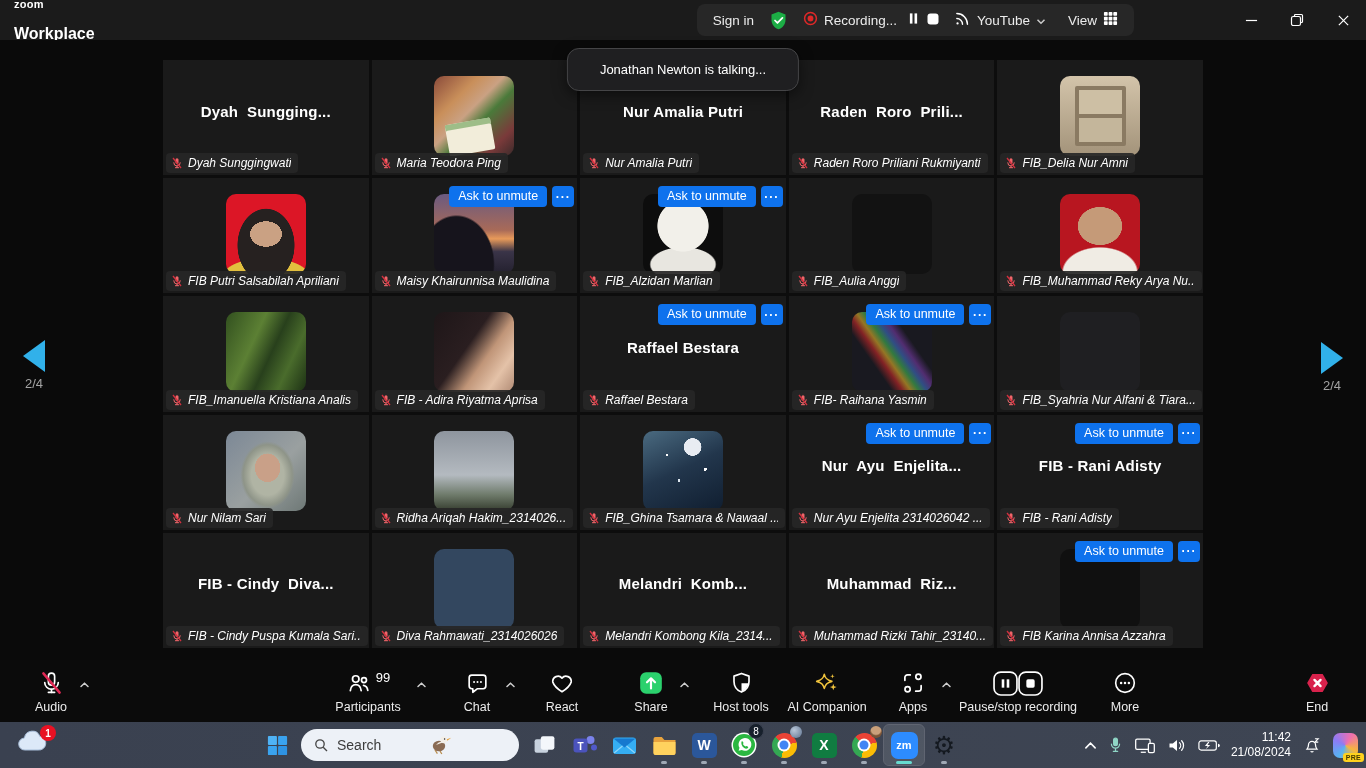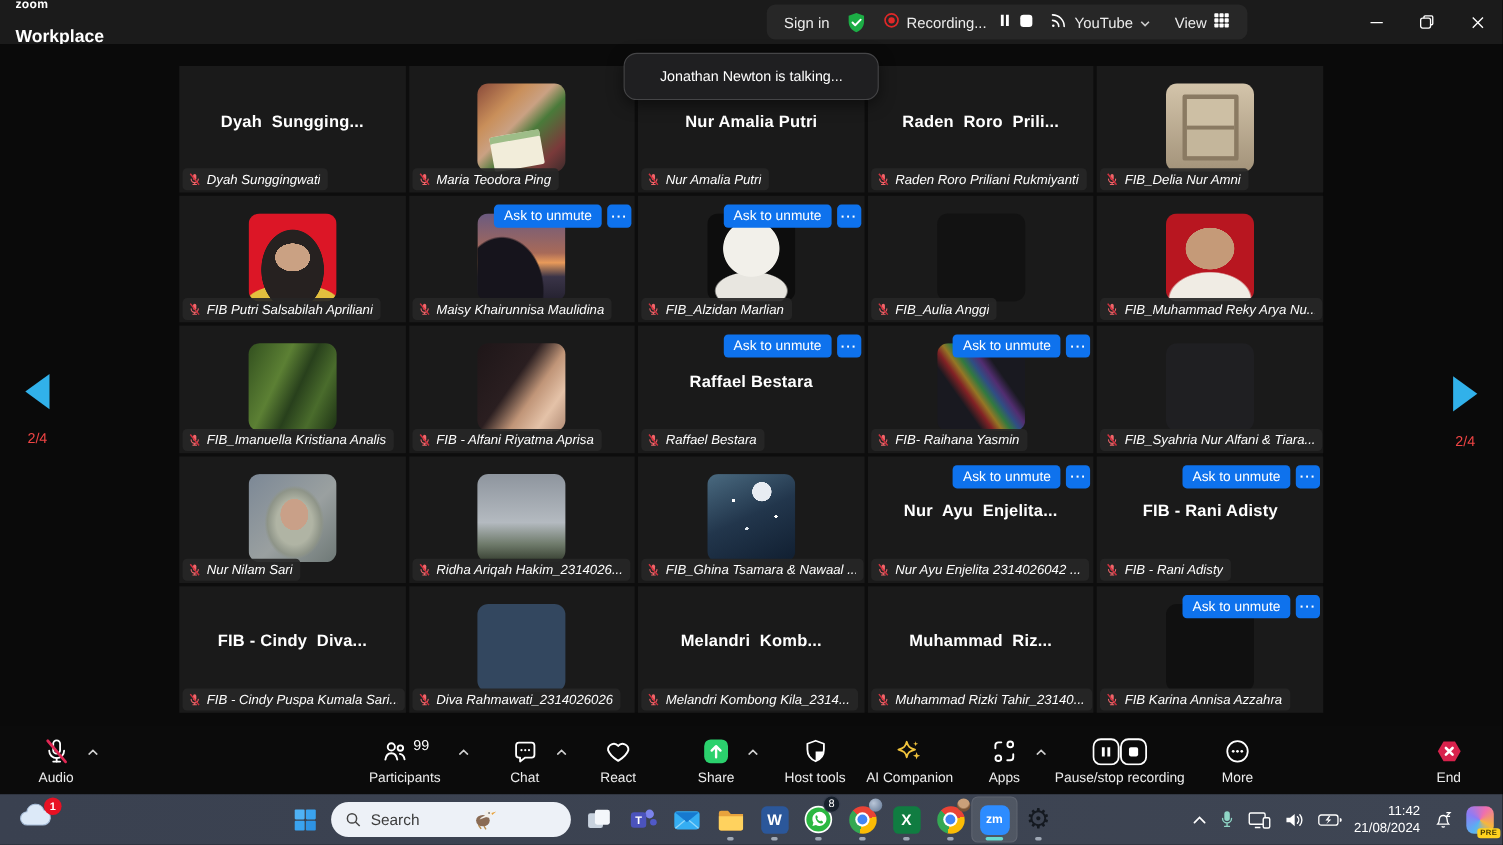--- a/index.html
+++ b/index.html
@@ -28,21 +28,21 @@
   .ask-row{position:absolute;top:8px;right:3px;display:flex;gap:5px;z-index:5;}
   .ask-btn{background:#0e72ed;color:#fff;border:none;border-radius:4px;font-size:12.5px;padding:3px 9px 4px;cursor:pointer;}
   .more-btn{background:#0e72ed;color:#fff;border:none;border-radius:4px;width:22px;font-size:12px;font-weight:700;cursor:pointer;letter-spacing:1px;}
   .toast{position:absolute;left:50%;top:8px;transform:translateX(-50%);background:#1f1f21;border:1px solid #454547;border-radius:12px;color:#fff;font-size:13px;padding:13px 32px;z-index:9;box-shadow:0 4px 14px rgba(0,0,0,.5);}
   .nav{position:absolute;width:60px;text-align:center;}
   .nav-left{left:4px;top:300px;}
   .nav-right{right:4px;top:302px;}
   .arrow{width:0;height:0;display:inline-block;cursor:pointer;}
   .arrow-left{border-top:16px solid transparent;border-bottom:16px solid transparent;border-right:22px solid #31b1ea;}
   .arrow-right{border-top:16px solid transparent;border-bottom:16px solid transparent;border-left:22px solid #31b1ea;}
-  .pager-label{margin-top:14px;color:#ef4444;font-size:13px;}
+  .pager-label{color:#a3a3a3;font-size:13px;}
 
   
   .toolbar{position:absolute;left:0;top:660px;width:1366px;height:62px;background:#0b0b0b;}
   .mt-item{position:absolute;top:7px;width:130px;text-align:center;cursor:pointer;}
   .mt-iconrow{height:32px;display:flex;align-items:center;justify-content:center;gap:4px;}
   .mt-label{color:#ececec;font-size:12.5px;margin-top:1px;white-space:nowrap;}
   .mt-chevron{position:absolute;top:8px;left:50%;}
   .mt-badge{color:#fff;font-size:13px;align-self:flex-start;margin-top:3px;}
 
   
@@ -330,21 +330,21 @@
         <div class="tile">
           <div class="avatar av-portrait"></div>
           <div class="pill">
             <span style="display: flex;">
               <svg width="12" height="12" viewBox="0 0 24 24">
                 <rect x="9" y="2.5" width="6" height="11" rx="3" fill="#f0666a"></rect>
                 <path d="M5.5 11.5a6.5 6.5 0 0 0 13 0M12 18v3.2M8.8 21.4h6.4" stroke="#f0666a" stroke-width="2" fill="none" stroke-linecap="round"></path>
                 <line x1="4" y1="2" x2="20" y2="22" stroke="#d3303f" stroke-width="2.6"></line>
               </svg>
             </span>
-            <span class="pill-name">FIB - Alfani Riyatma Aprisa</span>
+            <span class="pill-name">FIB - Adira Riyatma Aprisa</span>
           </div>
         </div>
         <div class="tile">
           <div class="ask-row">
             <button class="ask-btn">Ask to unmute</button>
             <button class="more-btn">···</button>
           </div>
           <div class="display-name">Raffael Bestara</div>
           <div class="pill">
             <span style="display: flex;">

